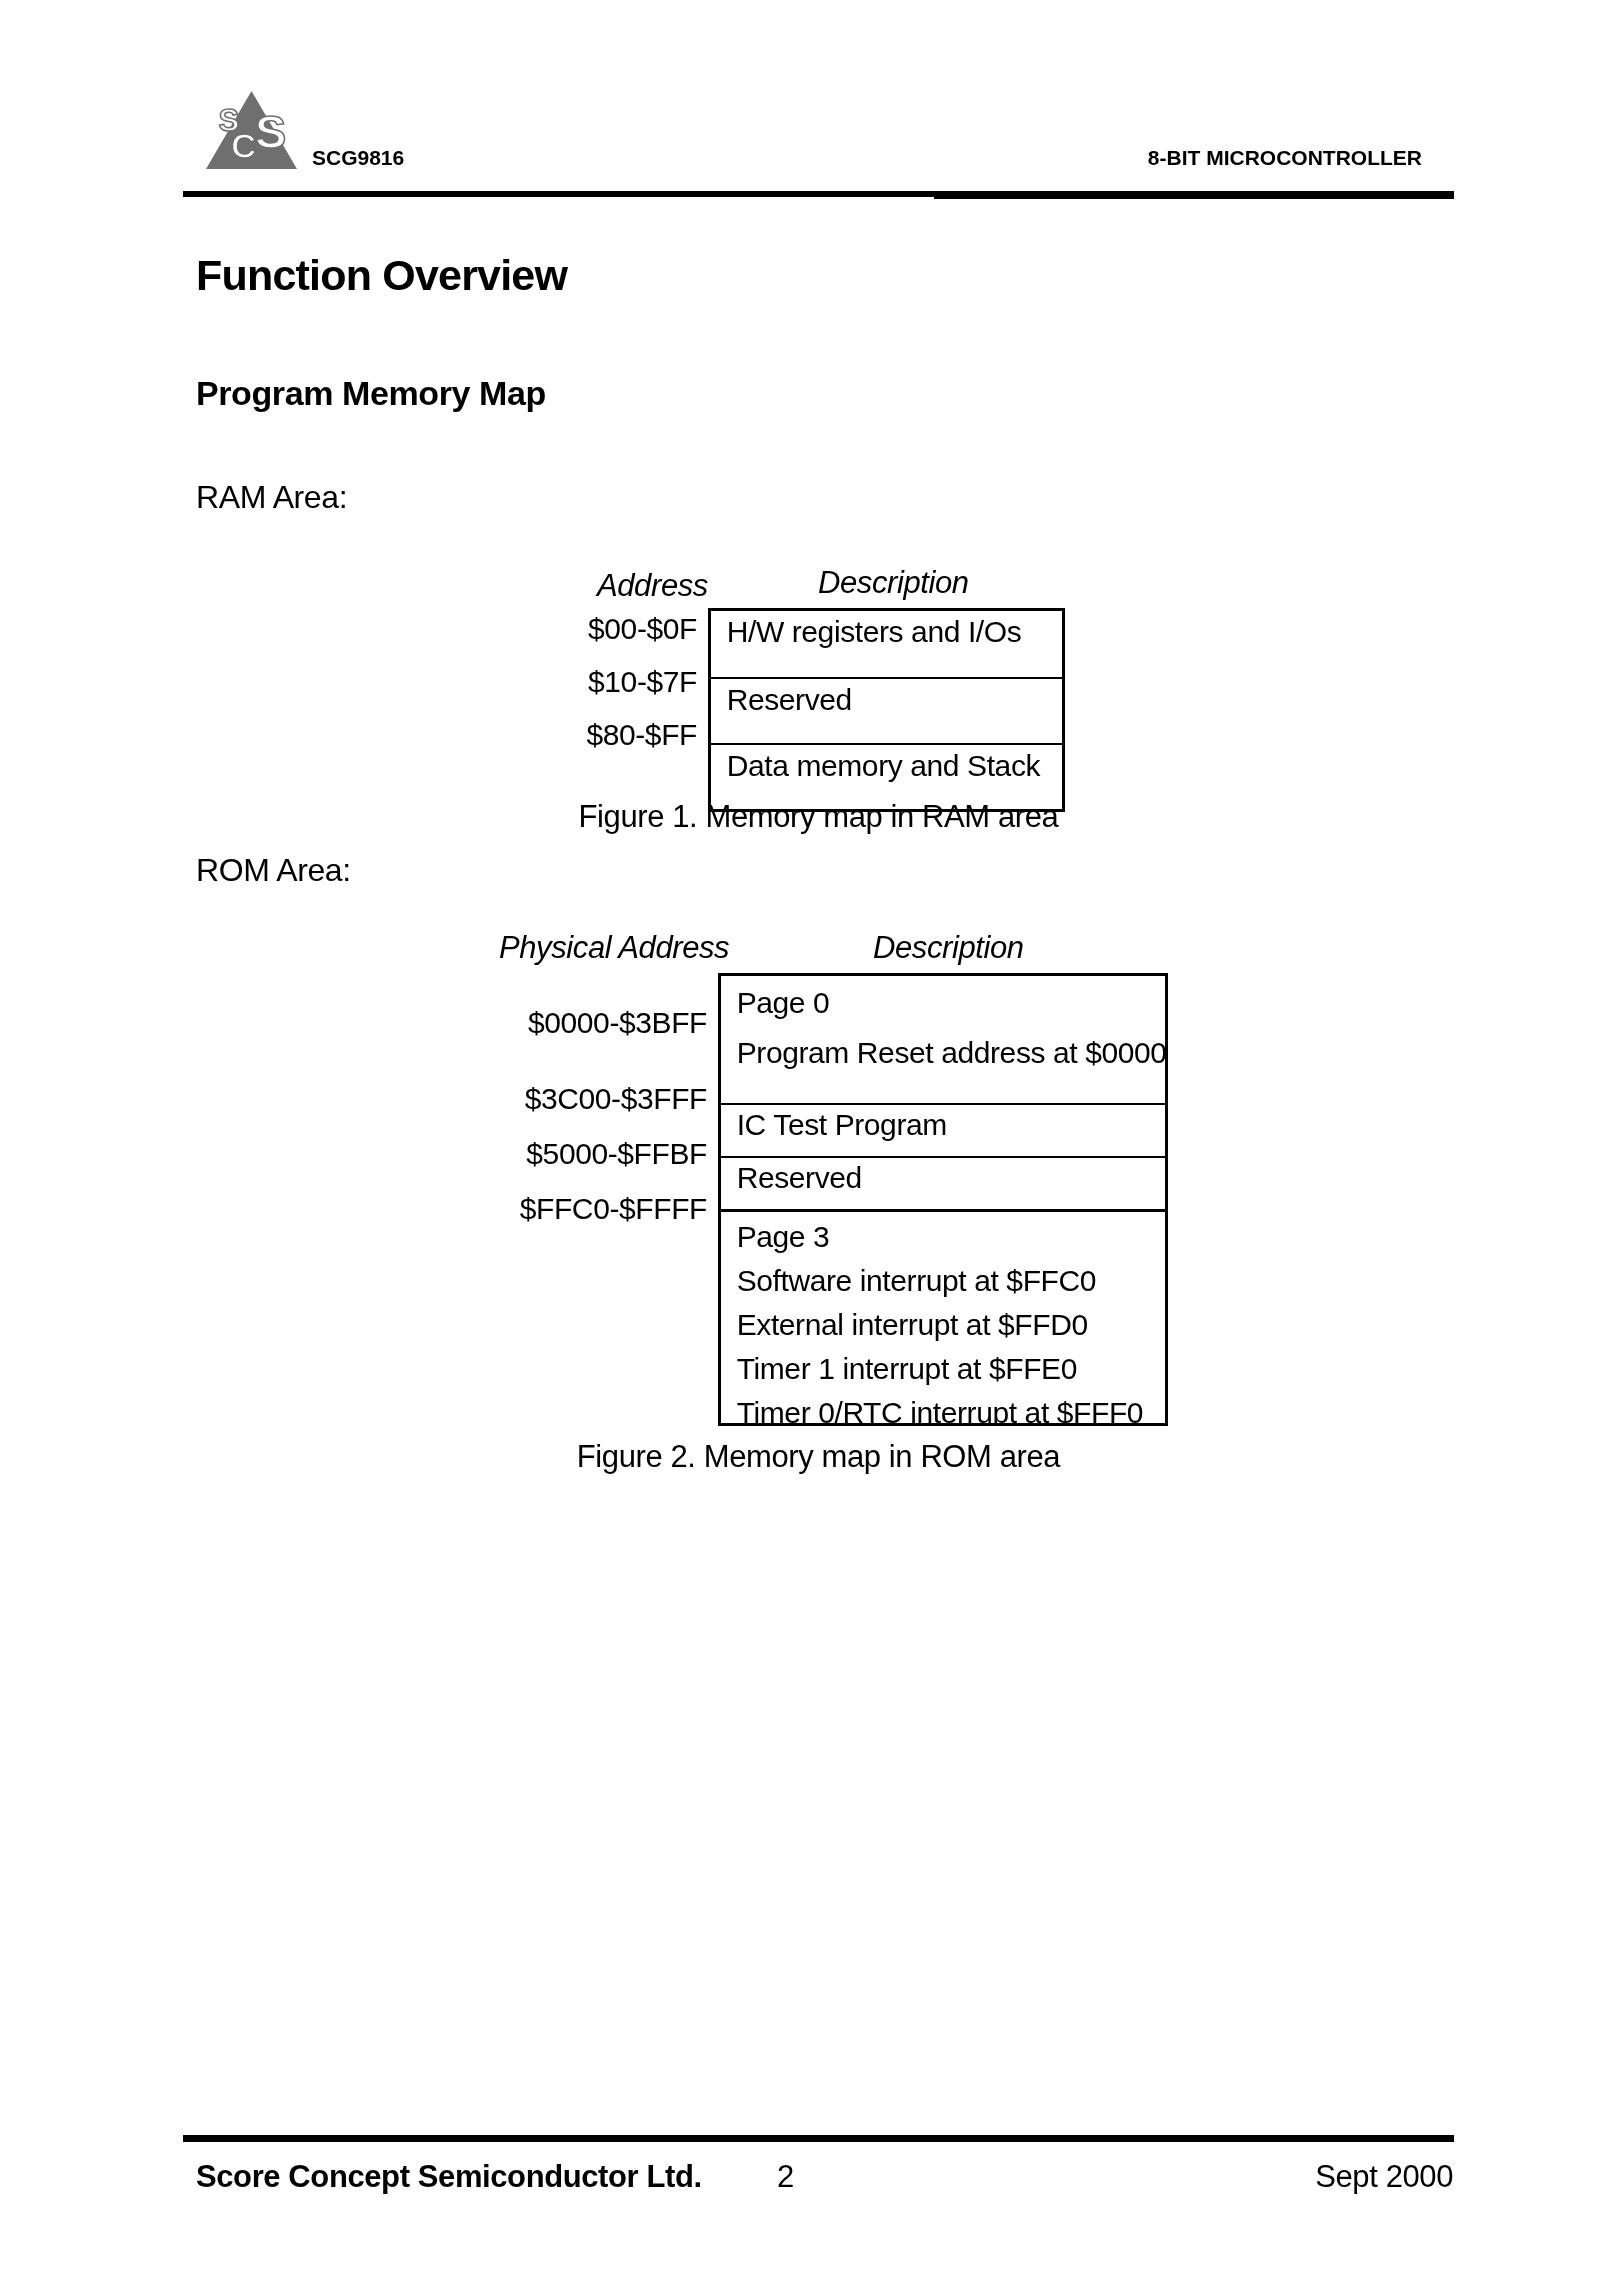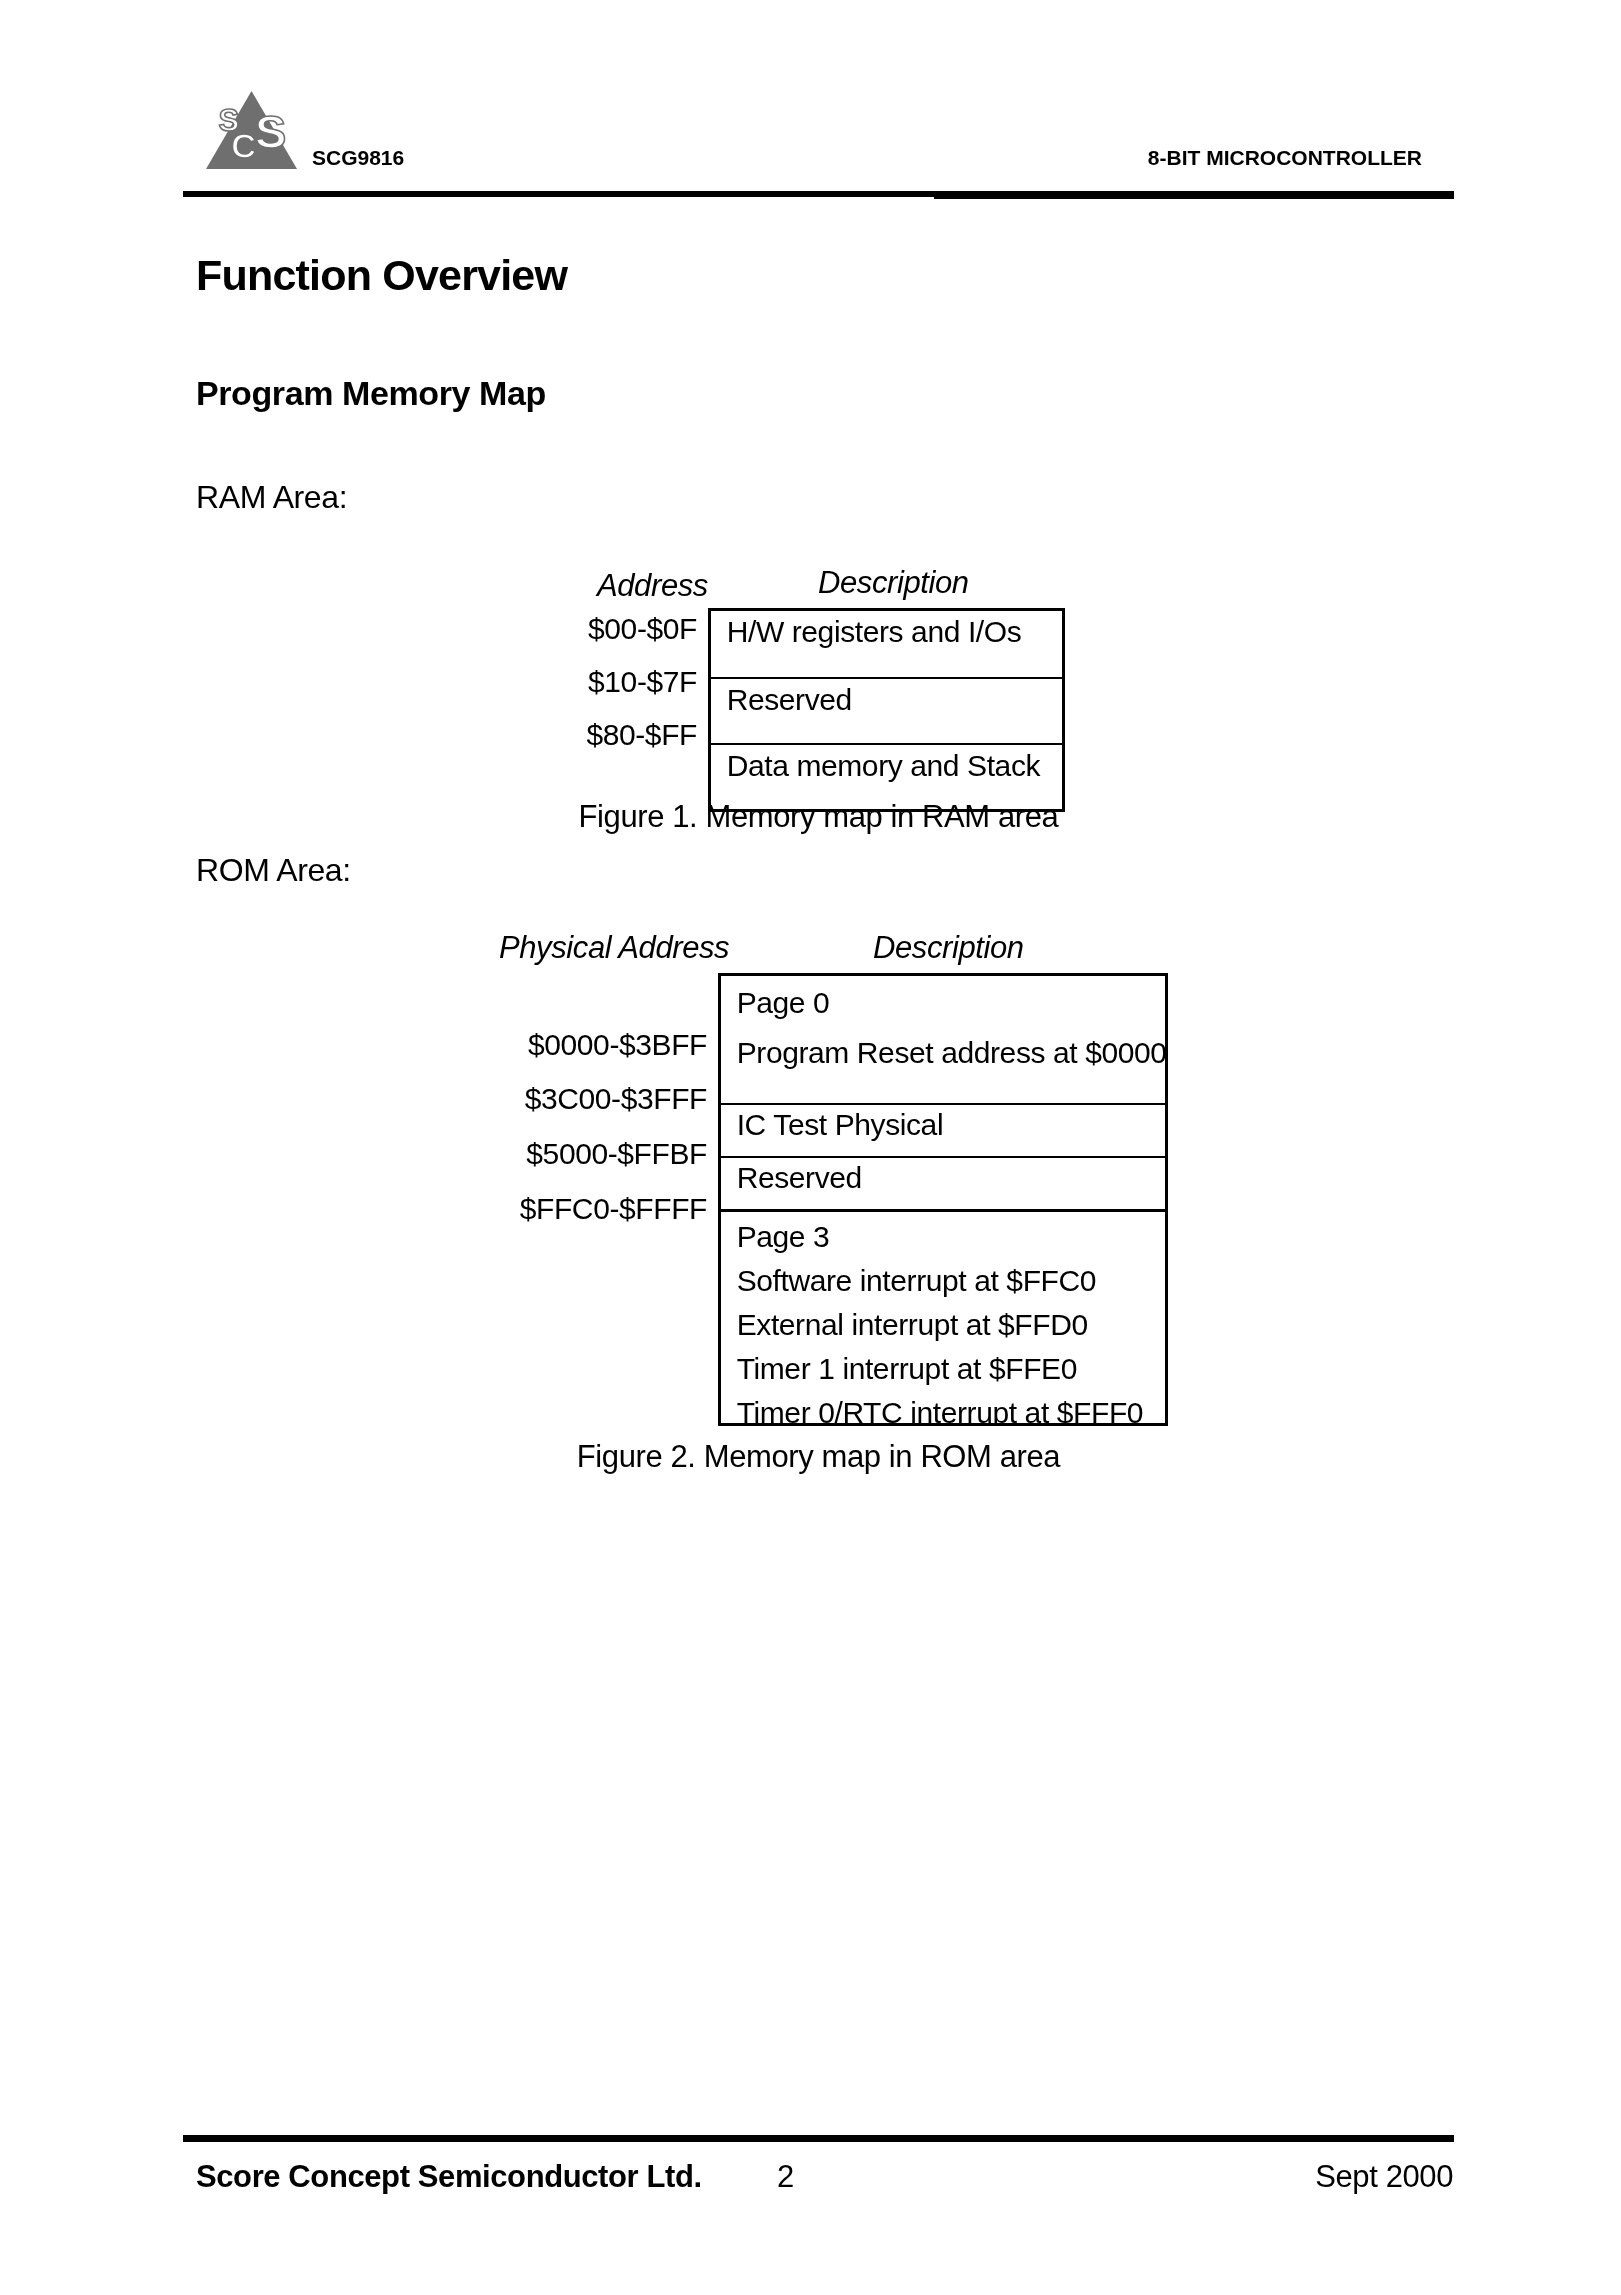--- a/index.html
+++ b/index.html
@@ -108,32 +108,32 @@
     </div>
   </div>
 
   <div class="abs caption cap1">Figure 1. Memory map in RAM area</div>
 
   <div class="abs area-label rom-area">ROM Area:</div>
 
   <div class="abs colhead" style="left:499px;top:930px;">Physical Address</div>
   <div class="abs colhead" style="left:873px;top:930px;">Description</div>
 
-  <div class="addr rom-addr" style="top:1006px;margin-top:22px;">$0000-$3BFF</div>
+  <div class="addr rom-addr" style="top:1006px;">$0000-$3BFF</div>
   <div class="addr rom-addr" style="top:1082px;">$3C00-$3FFF</div>
   <div class="addr rom-addr" style="top:1137px;">$5000-$FFBF</div>
   <div class="addr rom-addr" style="top:1192px;">$FFC0-$FFFF</div>
 
   <div class="memtable rom-table">
     <div class="mrow rom-r1">
       <span class="cline">Page 0</span>
       <span class="cline">Program Reset address at $0000</span>
     </div>
     <div class="mrow rom-r2">
-      <span class="cline">IC Test Physical</span>
+      <span class="cline">IC Test Program</span>
     </div>
     <div class="mrow rom-r3">
       <span class="cline">Reserved</span>
     </div>
     <div class="mrow rom-r4">
       <span class="cline">Page 3</span>
       <span class="cline">Software interrupt at $FFC0</span>
       <span class="cline">External interrupt at $FFD0</span>
       <span class="cline">Timer 1 interrupt at $FFE0</span>
       <span class="cline">Timer 0/RTC interrupt at $FFF0</span>

